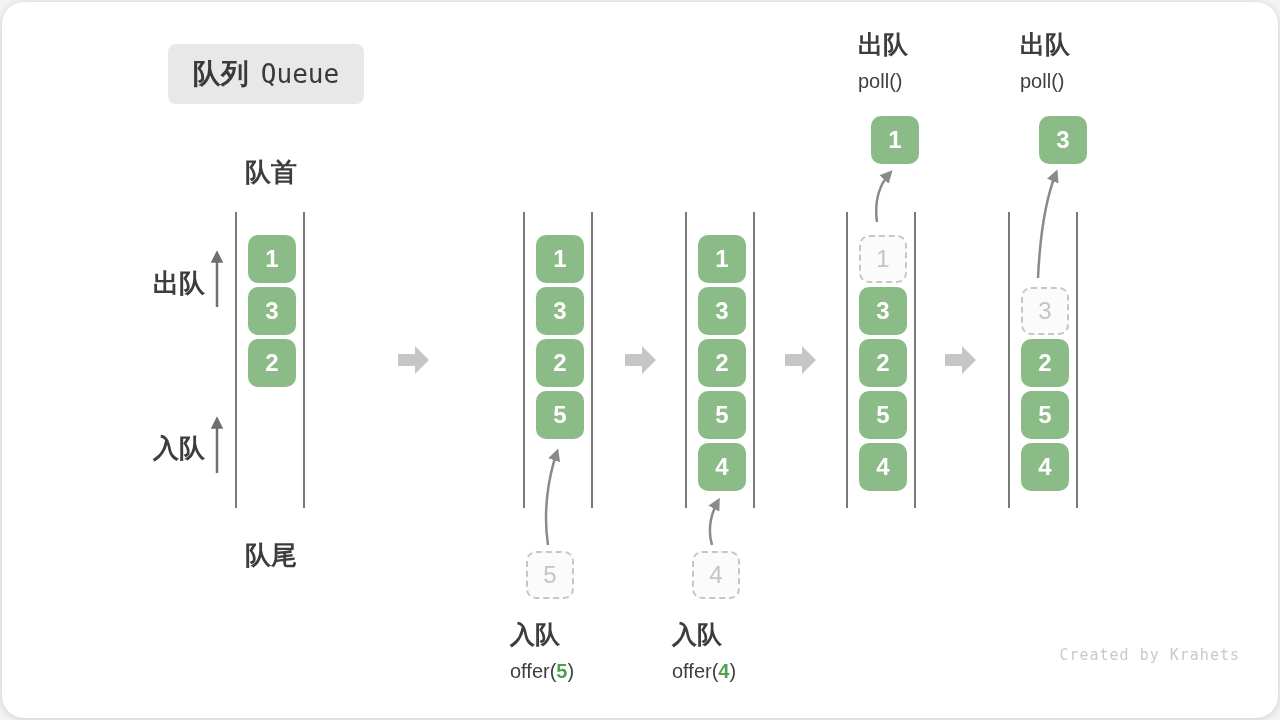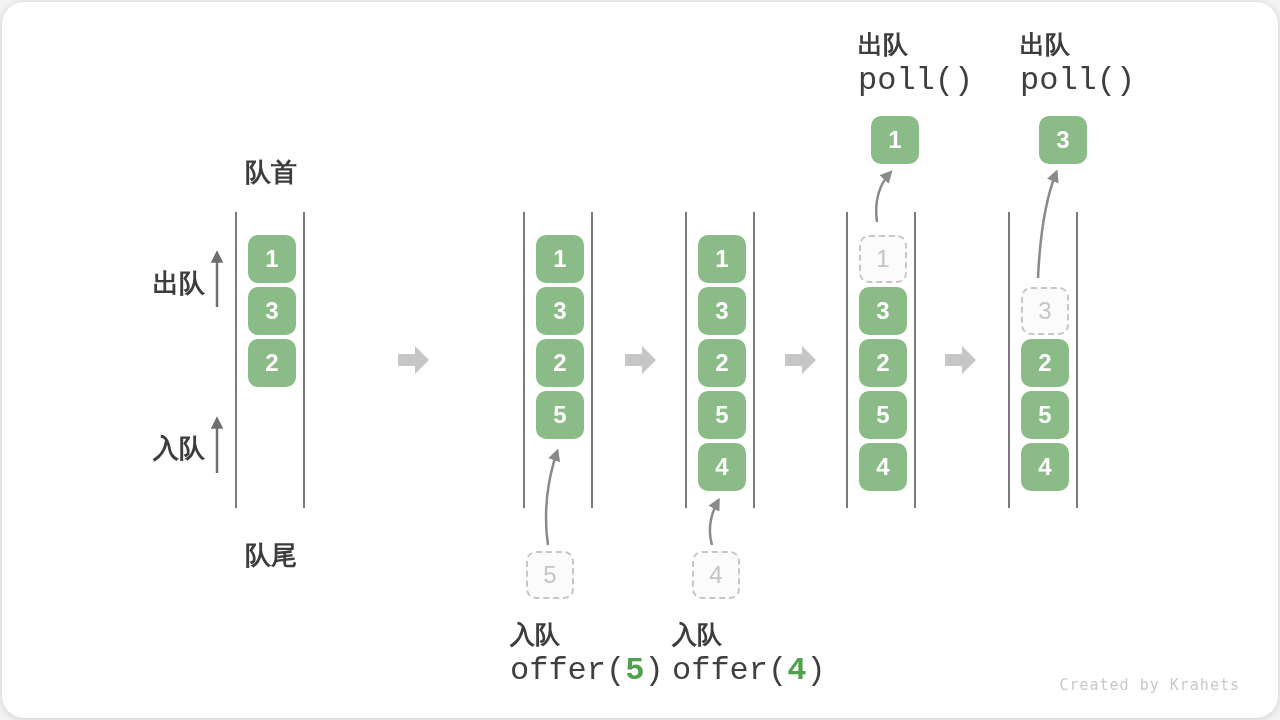--- a/index.html
+++ b/index.html
@@ -15,24 +15,24 @@
   
   .cjk-label{font-size:26px;font-weight:700;color:#3d3d3d;white-space:nowrap;}
   
   .qbox{width:48px;height:48px;border-radius:10px;display:flex;align-items:center;justify-content:center;
         font-size:24px;font-weight:600;box-sizing:border-box;}
   .qbox.green{background:#8bbb86;color:#ffffff;}
   .qbox.dashed{background:#fbfbfb;border:2px dashed #c6c6c6;color:#c4c4c4;font-weight:400;}
   
   .op{display:flex;flex-direction:column;gap:7px;}
   .op-zh{font-size:25px;font-weight:700;color:#3d3d3d;line-height:30px;}
-  .op-code{font-family:Liberation Mono, monospace;font-size:32px;color:#3f3f3f;line-height:30px;}
+  .op-code{font-family:Liberation Sans, sans-serif;font-size:20px;color:#3f3f3f;line-height:30px;}
   .op-code .green-arg{color:#4fa14c;font-weight:700;}
   
-  .watermark{right:38px;top:674px;font-family:"DejaVu Sans Mono",monospace;font-size:15px;
+  .watermark{right:38px;top:644px;font-family:"DejaVu Sans Mono",monospace;font-size:15px;
              color:#c9c9c9;letter-spacing:1px;}
   svg.overlay{position:absolute;left:-2px;top:-2px;width:1280px;height:720px;pointer-events:none;}
 </style>
 </head>
 <body>
 
 <div class="canvas">
 
   <svg class="overlay" viewBox="0 0 1280 720">
     <defs>
@@ -70,20 +70,24 @@
     </g>
 
     <g stroke="#8a8a8a" stroke-width="2.5" fill="none">
       <path d="M548,545 C543,512 548,478 557,452" marker-end="url(#ah-gray)"></path>
       <path d="M712,545 C707,528 711,514 718,501" marker-end="url(#ah-gray)"></path>
       <path d="M877,222 C874,200 880,184 890,173" marker-end="url(#ah-gray)"></path>
       <path d="M1038,278 C1040,235 1046,198 1056,173" marker-end="url(#ah-gray)"></path>
     </g>
   </svg>
 
+  <div class="abs title-badge">
+    <span class="title-zh">队列</span>
+    <span class="title-en">Queue</span>
+  </div>
 
   <div class="abs cjk-label" style="left:243px;top:153px;">队首</div>
   <div class="abs cjk-label" style="left:243px;top:536px;text-align:right;">队尾</div>
   <div class="abs cjk-label" style="left:151px;top:264px;">出队</div>
   <div class="abs cjk-label" style="left:151px;top:429px;">入队</div>
 
   <div class="abs qbox green" style="left:246px;top:233px;">1</div>
   <div class="abs qbox green" style="left:246px;top:285px;">3</div>
   <div class="abs qbox green" style="left:246px;top:337px;">2</div>
 

